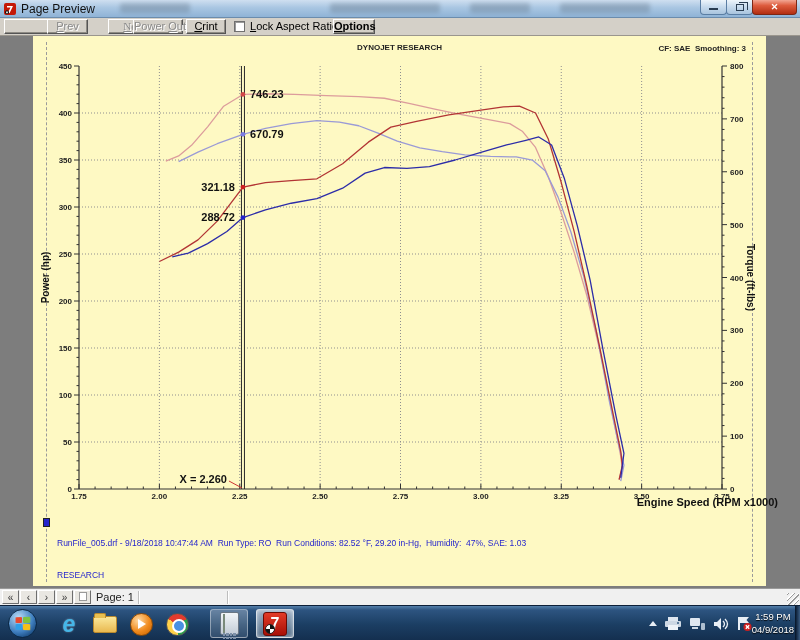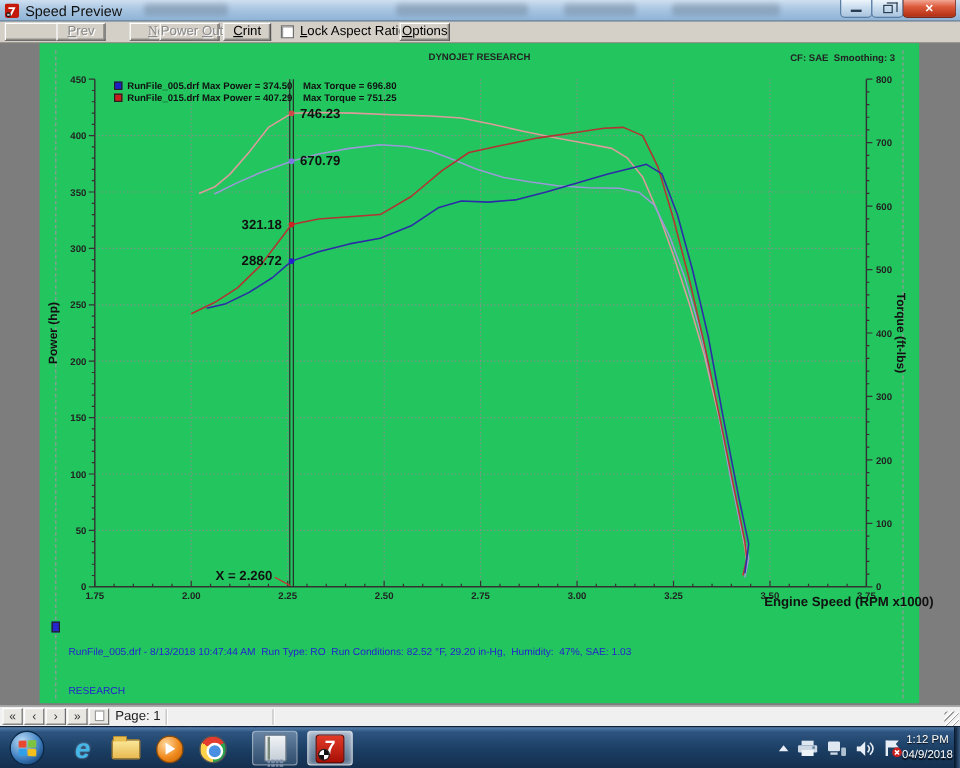--- a/index.html
+++ b/index.html
@@ -28,21 +28,21 @@
     box-shadow:inset -1px -1px 0 #8e8b84; line-height:13px; white-space:pre; }
   .tbtn.disabled { color:#8a8a8a; text-shadow:1px 1px 0 #fff; }
   .tbtn .u { text-decoration:underline; }
   .chk { position:absolute; top:3px; width:11px; height:11px; background:#fff; border:1px solid #707070;
     box-shadow:inset 1px 1px 0 #9a9a9a; }
   .chklabel { position:absolute; top:2px; font-size:11px; color:#000; white-space:pre; }
   .chklabel .u { text-decoration:underline; }
 
   
   .preview { position:absolute; left:0; top:36px; width:800px; height:552px; background:#7d7d7d; }
-  .page { position:absolute; left:33px; top:0; width:733px; height:550px; background:#22c55e; }
+  .page { position:absolute; left:33px; top:0; width:733px; height:550px; background:#fef9c3; }
   .margin-dash { position:absolute; top:6px; height:540px; width:0; border-left:1px dashed #9a9a9a; }
   .hdr-center { position:absolute; left:0; width:733px; text-align:center; font-size:8px; font-weight:bold; color:#222; }
   .hdr-right { position:absolute; right:20px; top:8px; font-size:8px; font-weight:bold; color:#222; white-space:pre; }
   .legend { position:absolute; left:62px; top:30px; }
   .legend-row { display:flex; align-items:center; height:10px; }
   .legend-sq { width:7px; height:7px; border:1px solid #222; margin-right:4px; }
   .legend-txt { font-size:8px; font-weight:bold; color:#111; white-space:pre; }
   .axis-title-x { position:absolute; left:12px; width:733px; top:460px; text-align:right; font-size:11px; font-weight:bold; color:#111; }
   .axis-title-y { position:absolute; font-size:10px; font-weight:bold; color:#111; white-space:nowrap; }
   .axis-title-left { left:-28px; top:236px; transform:rotate(-90deg); width:80px; text-align:center; }
@@ -104,21 +104,21 @@
   <span class="smudge" style="left:120px;width:70px;"></span>
   <span class="smudge" style="left:330px;width:110px;"></span>
   <span class="smudge" style="left:470px;width:60px;"></span>
   <span class="smudge" style="left:560px;width:90px;"></span>
   <svg class="app-icon" viewBox="0 0 12 12">
     <rect x="0" y="0" width="12" height="12" rx="2" fill="#c41808"></rect>
     <path d="M3 3h6l-3.4 7h-2l3-5.4H3z" fill="#fff"></path>
     <circle cx="3" cy="9.3" r="2" fill="#111"></circle>
       <path d="M2 8.4h2v1.8H2z" fill="#fff" opacity=".8"></path>
   </svg>
-  <span class="title-text">Speed Preview</span>
+  <span class="title-text">Page Preview</span>
   <div class="winbtns">
     <div class="winbtn min">
         <span class="min-glyph"></span>
       </div>
     <div class="winbtn max">
         <span class="max-glyph"></span>
       </div>
     <div class="winbtn close">
         <span>✕</span>
       </div>
@@ -126,21 +126,21 @@
 </div>
 
 <div class="toolbar">
   <div class="tbtn" style="left:4px;width:41px;padding-left:46px;"><span class="u">P</span><span>rint</span></div>
   <div class="tbtn disabled" style="left:47px;width:41px;"><span class="u">P</span><span>rev</span></div>
   <div class="tbtn disabled" style="left:108px;width:52px;font-family:Liberation Serif, serif;"><span class="u">N</span><span>ext</span></div>
   <div class="tbtn disabled" style="left:133px;width:50px;"><span>Power </span><span class="u">O</span><span>ut</span></div>
   <div class="tbtn" style="left:186px;width:40px;"><span class="u">C</span><span>rint</span></div>
   <div class="chk" style="left:234px;"></div>
   <div class="chklabel" style="left:250px;"><span class="u">L</span><span>ock Aspect Ratio</span></div>
-  <div class="tbtn" style="left:333px;width:42px;"><span class="u">O</span><span>ptions</span></div>
+  <div class="tbtn" style="left:333px;width:42px;font-weight:bold;"><span class="u">O</span><span>ptions</span></div>
 </div>
 
 <div class="preview">
   <div class="page">
     <div class="margin-dash" style="left:13px;"></div>
     <div class="margin-dash" style="left:719px;"></div>
 
     <div class="hdr-center" style="top:7px;">DYNOJET RESEARCH</div>
     <div class="hdr-right">CF: SAE  Smoothing: 3</div>
 
@@ -330,40 +330,30 @@
         <circle cx="209.96499999999992" cy="98.31978750000002" r="2.4" fill="#7a7ae0"></circle>
         <text x="216.96499999999992" y="101.81978750000002" text-anchor="start" font-size="11" font-weight="bold" fill="#111">670.79</text>
         <circle cx="209.96499999999992" cy="151.0908" r="2.4" fill="#cc2222"></circle>
         <text x="201.96499999999992" y="154.5908" text-anchor="end" font-size="11" font-weight="bold" fill="#111">321.18</text>
         <circle cx="209.96499999999992" cy="181.60319999999996" r="2.4" fill="#2222cc"></circle>
         <text x="201.96499999999992" y="185.10319999999996" text-anchor="end" font-size="11" font-weight="bold" fill="#111">288.72</text>
         <line x1="195.96499999999992" y1="445" x2="208.96499999999992" y2="452" stroke="#cc3333" stroke-width="1"></line>
         <text x="193.96499999999992" y="447" text-anchor="end" font-size="11" font-weight="bold" fill="#111">X = 2.260</text>
       </svg>
 
-    <div class="legend">
-      <div class="legend-row">
-        <span class="legend-sq" style="background: rgb(30, 30, 200);"></span>
-        <span class="legend-txt">RunFile_005.drf Max Power = 374.50    Max Torque = 696.80</span>
-      </div>
-      <div class="legend-row">
-        <span class="legend-sq" style="background: rgb(200, 30, 30);"></span>
-        <span class="legend-txt">RunFile_015.drf Max Power = 407.29    Max Torque = 751.25</span>
-      </div>
-    </div>
 
     <div class="axis-title-x">Engine Speed (RPM x1000)</div>
     <div class="axis-title-y axis-title-left">Power (hp)</div>
     <div class="axis-title-y axis-title-right">Torque (ft-lbs)</div>
 
     <div class="runs">
       <div class="run">
         <span class="run-sq" style="background: rgb(37, 37, 205);"></span>
         <div class="run-lines" style="color: rgb(37, 37, 205);">
-          <div>RunFile_005.drf - 8/13/2018 10:47:44 AM  Run Type: RO  Run Conditions: 82.52 °F, 29.20 in-Hg,  Humidity:  47%, SAE: 1.03</div>
+          <div>RunFile_005.drf - 9/18/2018 10:47:44 AM  Run Type: RO  Run Conditions: 82.52 °F, 29.20 in-Hg,  Humidity:  47%, SAE: 1.03</div>
           <div>RESEARCH</div>
           <div>Max Power = 374.50  Max Torque = 696.80</div>
         </div>
       </div>
       <div class="run">
         <span class="run-sq" style="background: rgb(205, 37, 37);"></span>
         <div class="run-lines" style="color: rgb(205, 37, 37);">
           
           
           
@@ -444,17 +434,17 @@
       <path d="M10 4 q3 3 0 6 M12 2 q5 5 0 10" stroke="#e8eef5" stroke-width="1.3" fill="none"></path>
     </svg>
     <svg width="16" height="15" viewBox="0 0 16 15">
       <rect x="2" y="1" width="2" height="13" fill="#e8eef5"></rect>
         <path d="M4 1 h9 l-2.5 3 2.5 3 H4z" fill="#e8eef5"></path>
       <circle cx="11.5" cy="11" r="4" fill="#cc1f1f"></circle>
         <path d="M9.8 9.3 l3.4 3.4 M13.2 9.3 l-3.4 3.4" stroke="#fff" stroke-width="1.3"></path>
     </svg>
   </div>
   <div class="clock">
-    <div>1:12 PM</div>
+    <div>1:59 PM</div>
     <div>04/9/2018</div>
   </div>
   <div class="show-desktop"></div>
 </div>
 
 </body></html>

